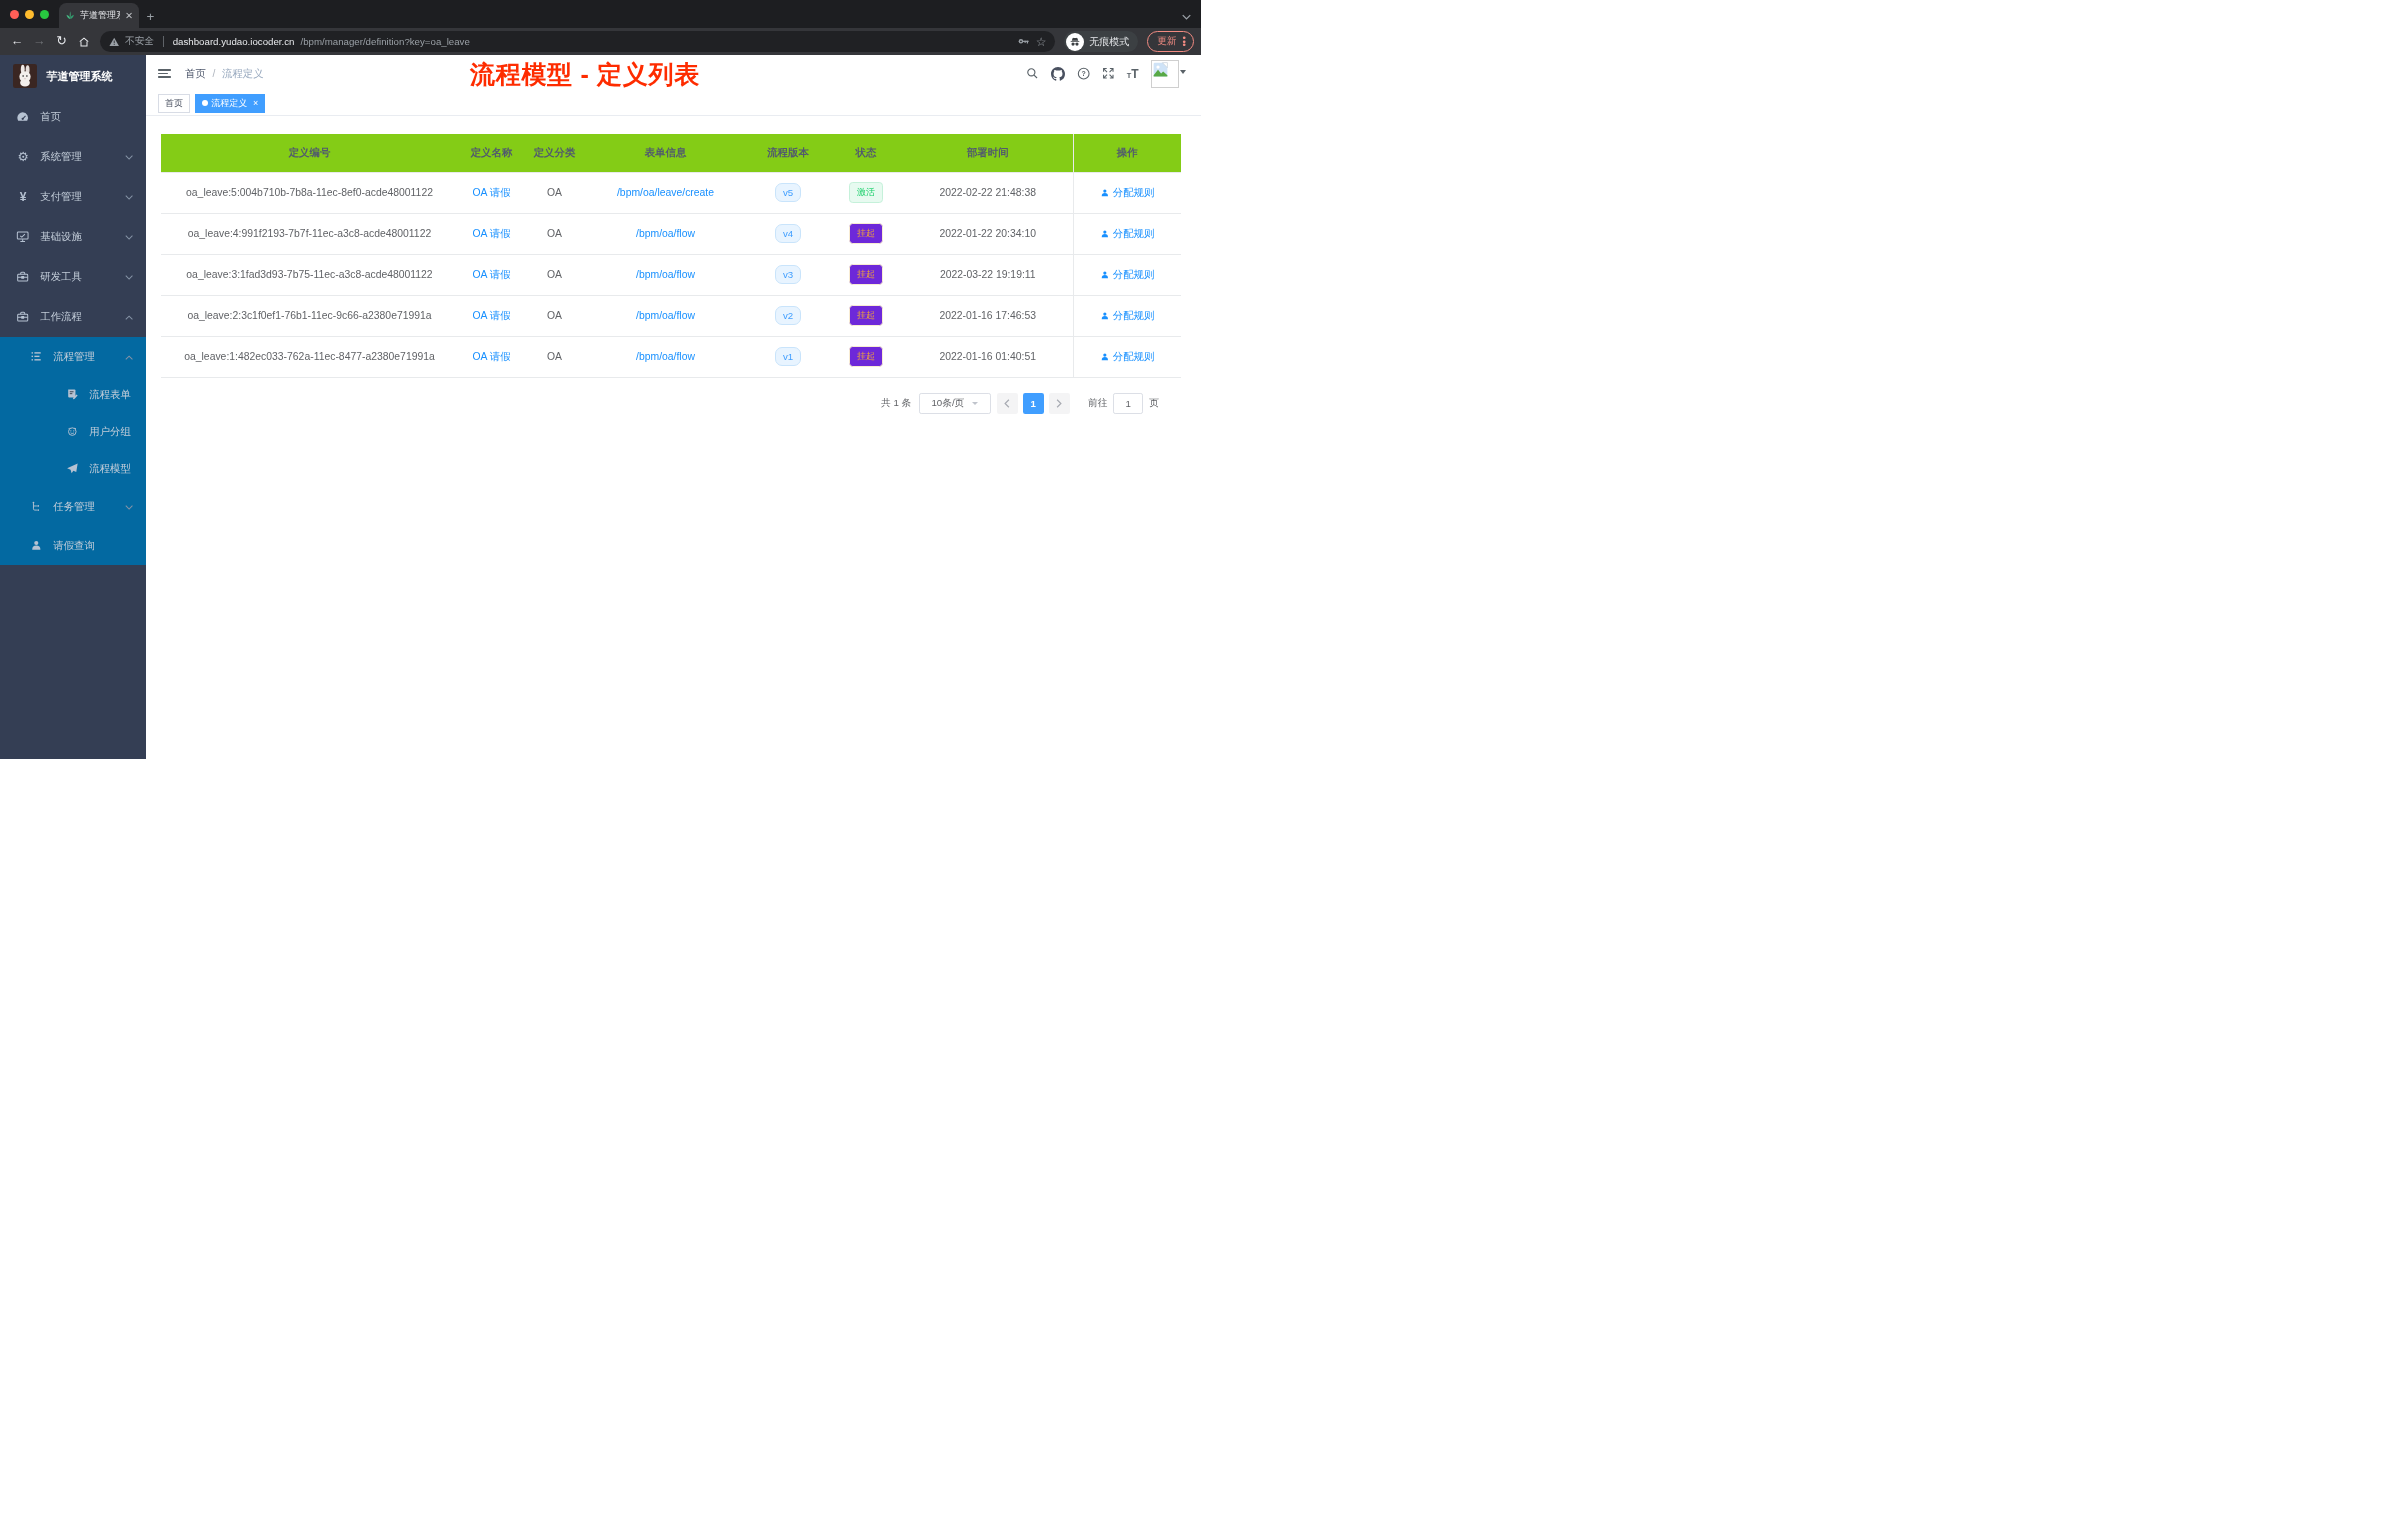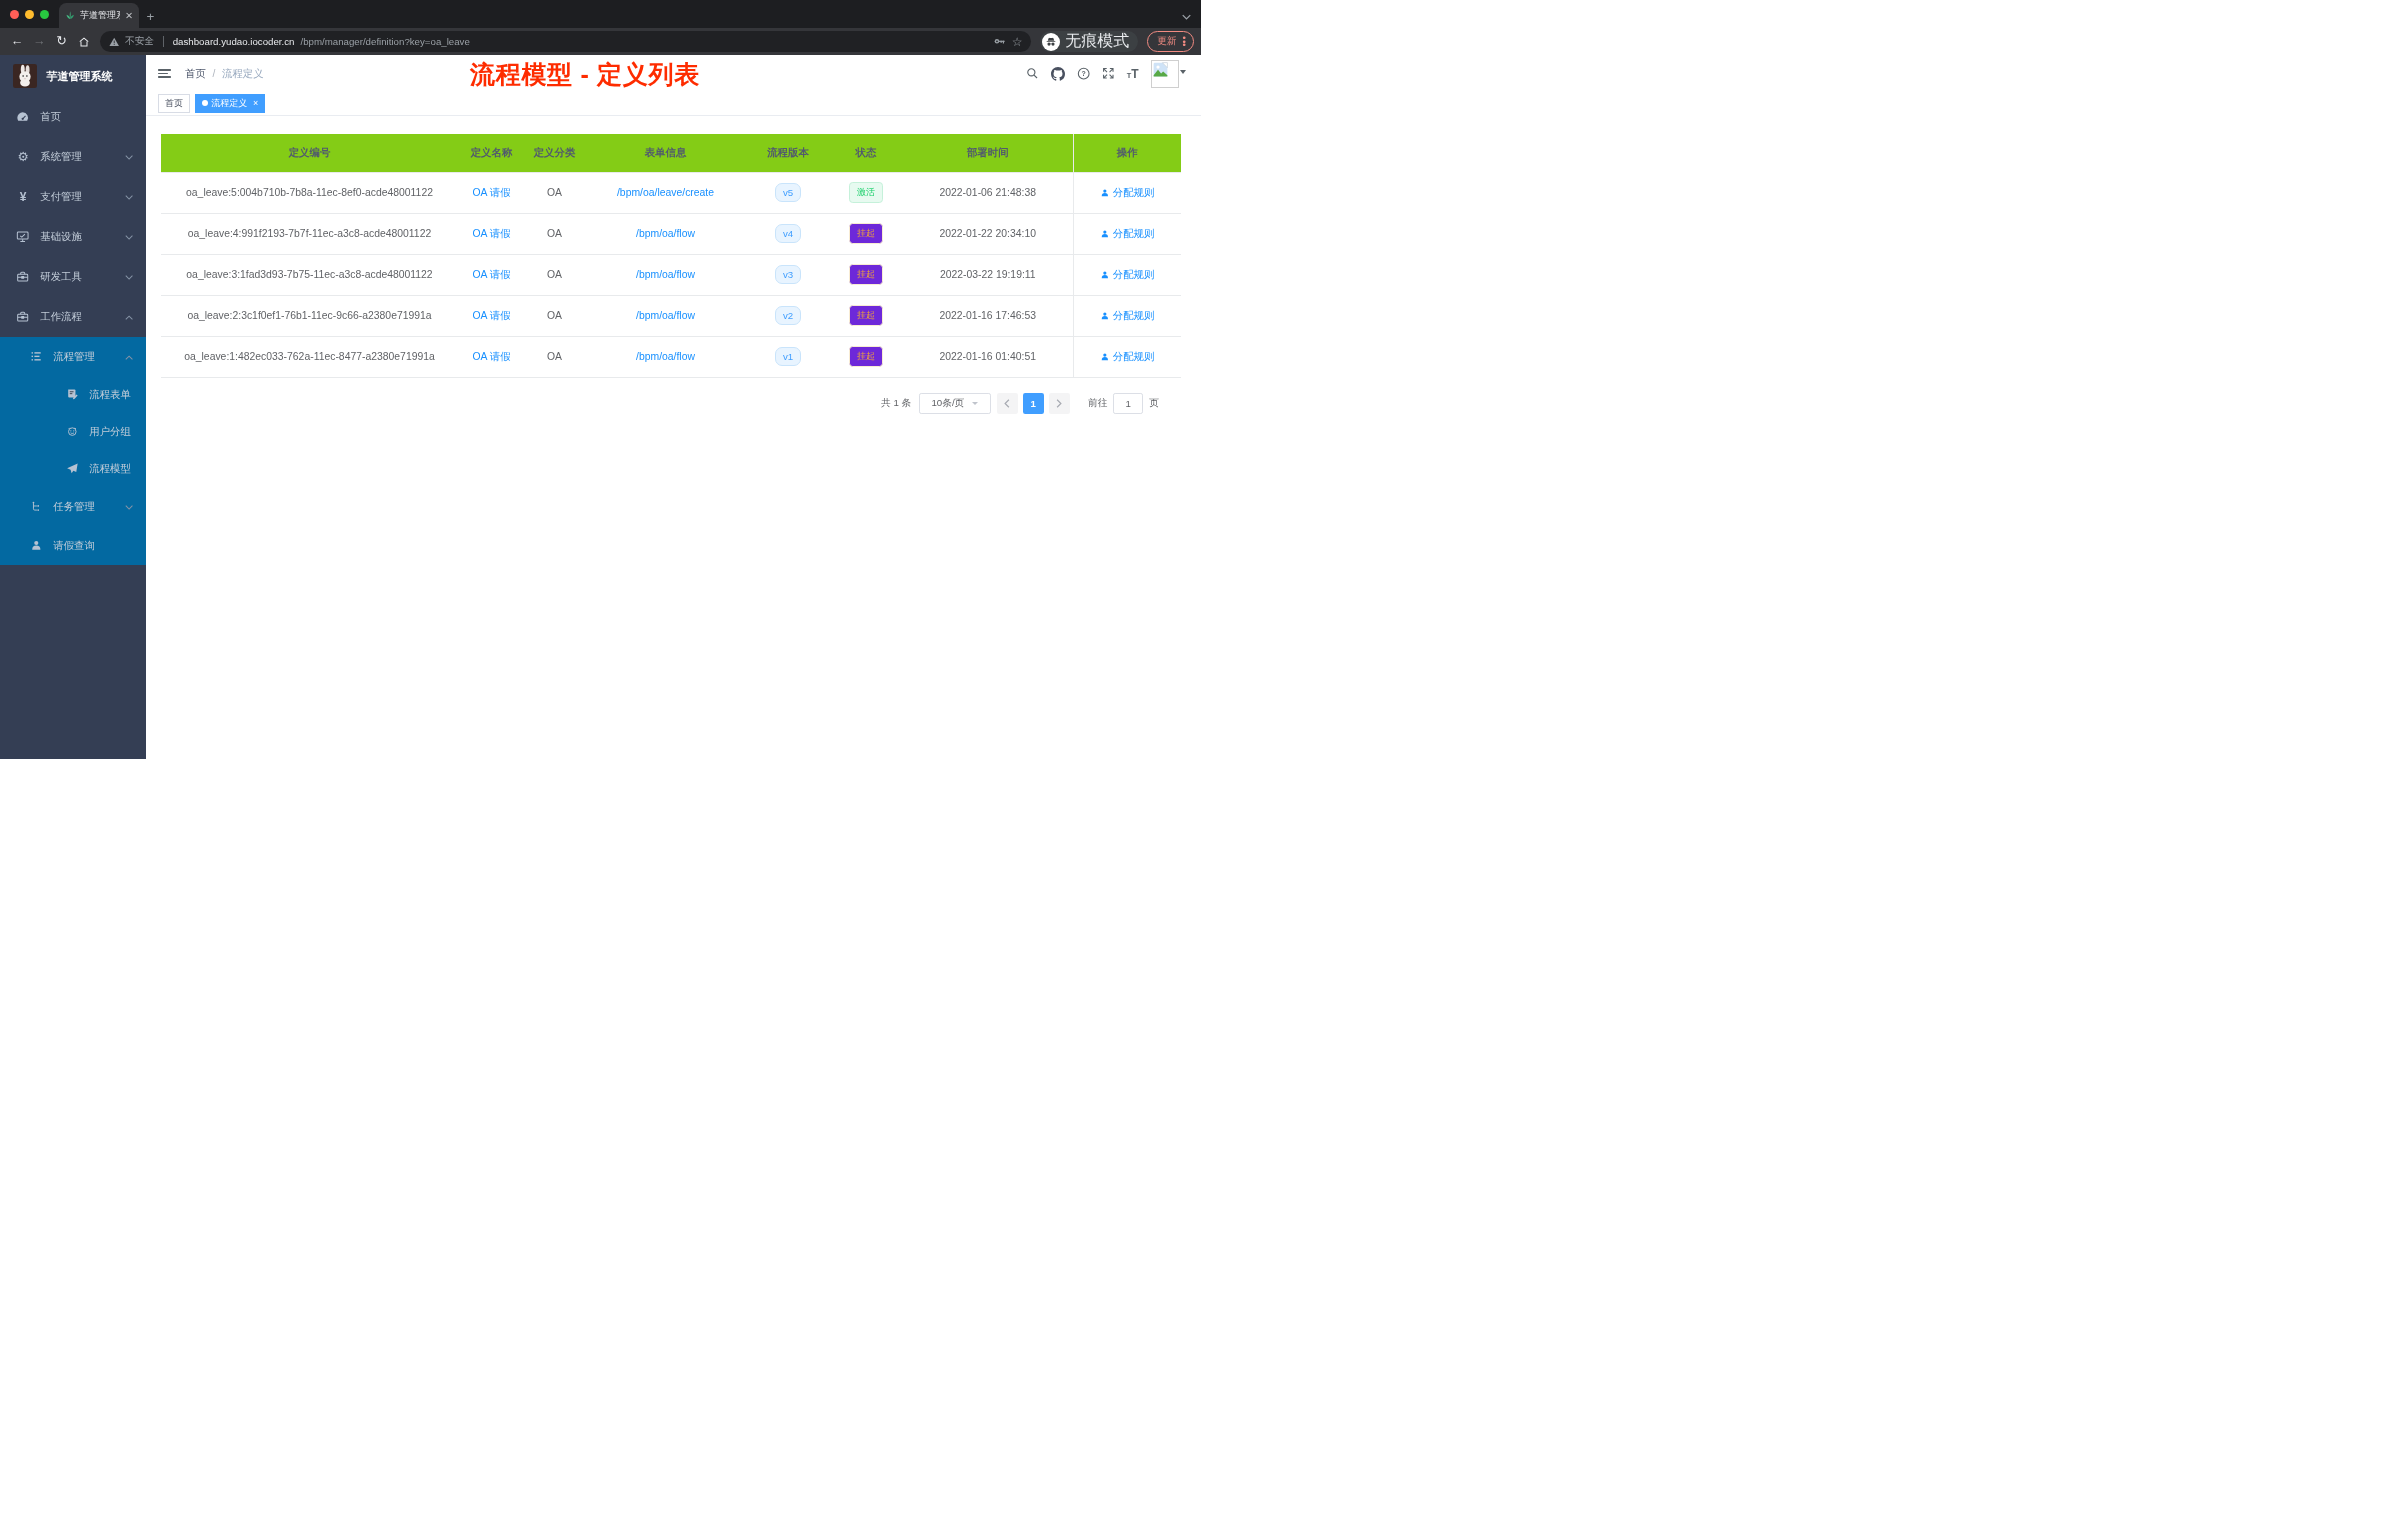--- a/index.html
+++ b/index.html
@@ -25,21 +25,21 @@
     align-items:center; padding:0 9px; margin:0 6px 0 3px; gap:6px; }
   .sec-label { color:#9aa0a6; font-size:9.7px; }
   .url-div { width:0.7px; height:10.4px; background:#5f6368; margin:0 3px; }
   .url-host { color:#e8eaed; font-size:9.7px; }
   .url-path { color:#9aa0a6; font-size:9.7px; flex:1; white-space:nowrap; overflow:hidden; }
   .star { color:#9aa0a6; font-size:12px; line-height:1; }
   .incog-pill { height:21px; background:#3c4043; border-radius:10.4px; display:flex; align-items:center;
     gap:5.2px; padding:0 9px 0 1.5px; margin-right:6px; }
   .incog-circle { width:18px; height:18px; border-radius:50%; background:#fff; display:flex;
     align-items:center; justify-content:center; }
-  .incog-label { color:#e8eaed; font-size:16px; white-space:nowrap; }
+  .incog-label { color:#e8eaed; font-size:10px; white-space:nowrap; }
   .update-pill { height:21px; border:0.7px solid #f28b82; border-radius:10.4px; display:flex;
     align-items:center; gap:6px; padding:0 6.7px 0 9px; }
   .update-label { color:#f28b82; font-size:9.7px; }
   .update-dots { color:#f28b82; font-size:9.7px; letter-spacing:0; line-height:0.35; }
 
   
   .app { display:flex; height:704px; }
   .sidebar { width:146px; background:#343e54; flex-shrink:0; overflow:hidden; }
   .logo-row { height:42px; display:flex; align-items:center; padding-left:13.4px; gap:9px; }
   .logo-img { width:24px; height:24px; border-radius:2.2px; overflow:hidden; flex-shrink:0; }
@@ -438,21 +438,21 @@
           </tr>
         </thead>
         <tbody>
           <tr>
             <td>oa_leave:5:004b710b-7b8a-11ec-8ef0-acde48001122</td>
             <td><span class="link">OA 请假</span></td>
             <td>OA</td>
             <td><span class="link">/bpm/oa/leave/create</span></td>
             <td><span class="ver-badge">v5</span></td>
             <td><span class="status-tag tag-success">激活</span></td>
-            <td>2022-01-06 21:48:38</td>
+            <td>2022-02-22 21:48:38</td>
             <td class="col-op"><span class="action-link">
                   <svg width="9.7" height="9.7" viewBox="0 0 20 20" fill="#1890ff">
                     <circle cx="10" cy="6.3" r="3.3"></circle>
                     <path d="M3.5 17a6.5 6.5 0 0113 0z"></path>
                   </svg>
                   <span>分配规则</span>
                 </span></td>
           </tr>
           <tr>
             <td>oa_leave:4:991f2193-7b7f-11ec-a3c8-acde48001122</td>

